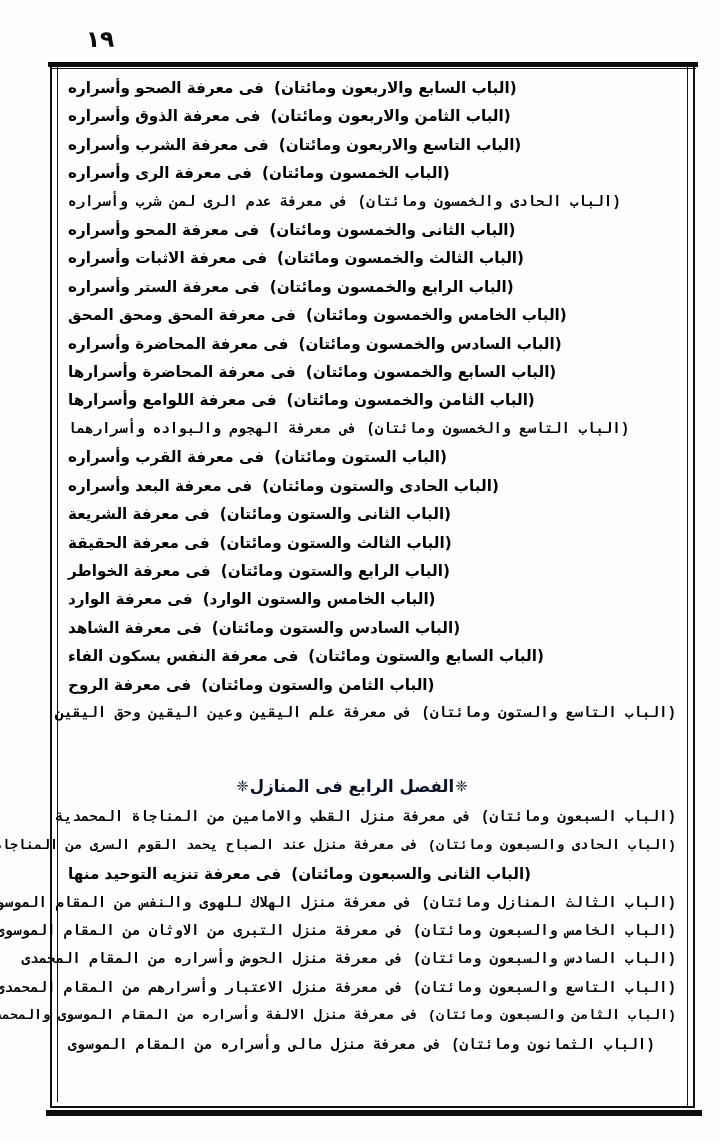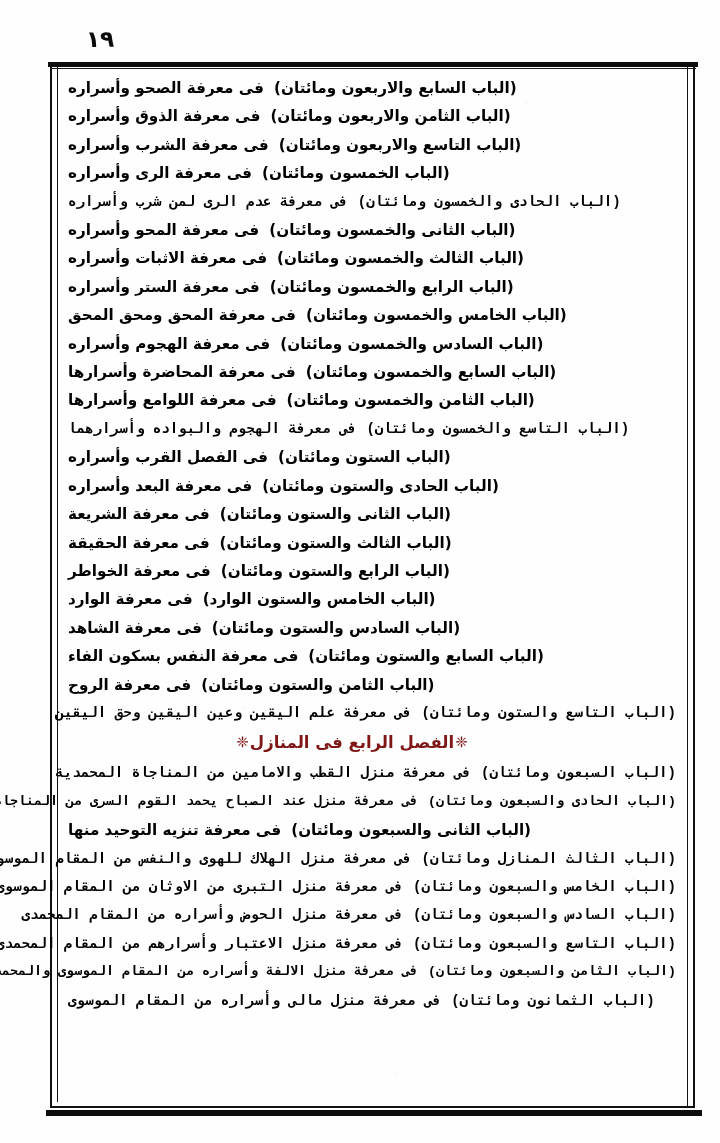--- a/index.html
+++ b/index.html
@@ -157,24 +157,25 @@
   }
 
   
   .section-heading {
     display: block;
     text-align: center;
     font-family: "DejaVu Sans", sans-serif;
     font-size: 16.5px;
     line-height: 31px;
     font-weight: 700;
-    color: #7f1d1d;
+    color: #0f172a;
     direction: rtl;
     white-space: nowrap;
     padding-right: 40px;
+    margin-top: 44px;
   }
   .section-heading .ornament {
     display: inline-block;
     font-size: 15px;
     transform: translateY(-1px);
     margin: 0 1px;
   }
 
   
   .ink-block {
@@ -200,25 +201,25 @@
     <div id="entries-before">
         <div class="toc-entry"><span class="bab">(الباب السابع والاربعون ومائتان)</span><span class="subject">فى معرفة الصحو وأسراره</span></div>
         <div class="toc-entry"><span class="bab">(الباب الثامن والاربعون ومائتان)</span><span class="subject">فى معرفة الذوق وأسراره</span></div>
         <div class="toc-entry"><span class="bab">(الباب التاسع والاربعون ومائتان)</span><span class="subject">فى معرفة الشرب وأسراره</span></div>
         <div class="toc-entry"><span class="bab">(الباب الخمسون ومائتان)</span><span class="subject">فى معرفة الرى وأسراره</span></div>
         <div class="toc-entry long"><span class="bab">(الباب الحادى والخمسون ومائتان)</span><span class="subject">فى معرفة عدم الرى لمن شرب وأسراره</span></div>
         <div class="toc-entry"><span class="bab">(الباب الثانى والخمسون ومائتان)</span><span class="subject">فى معرفة المحو وأسراره</span></div>
         <div class="toc-entry"><span class="bab">(الباب الثالث والخمسون ومائتان)</span><span class="subject">فى معرفة الاثبات وأسراره</span></div>
         <div class="toc-entry"><span class="bab">(الباب الرابع والخمسون ومائتان)</span><span class="subject">فى معرفة الستر وأسراره</span></div>
         <div class="toc-entry"><span class="bab">(الباب الخامس والخمسون ومائتان)</span><span class="subject">فى معرفة المحق ومحق المحق</span></div>
-        <div class="toc-entry"><span class="bab">(الباب السادس والخمسون ومائتان)</span><span class="subject">فى معرفة الهجوم وأسراره</span></div>
+        <div class="toc-entry"><span class="bab">(الباب السادس والخمسون ومائتان)</span><span class="subject">فى معرفة المحاضرة وأسراره</span></div>
         <div class="toc-entry"><span class="bab">(الباب السابع والخمسون ومائتان)</span><span class="subject">فى معرفة المحاضرة وأسرارها</span></div>
         <div class="toc-entry"><span class="bab">(الباب الثامن والخمسون ومائتان)</span><span class="subject">فى معرفة اللوامع وأسرارها</span></div>
         <div class="toc-entry long"><span class="bab">(الباب التاسع والخمسون ومائتان)</span><span class="subject">فى معرفة الهجوم والبواده وأسرارهما</span></div>
-        <div class="toc-entry"><span class="bab">(الباب الستون ومائتان)</span><span class="subject">فى الفصل القرب وأسراره</span></div>
+        <div class="toc-entry"><span class="bab">(الباب الستون ومائتان)</span><span class="subject">فى معرفة القرب وأسراره</span></div>
         <div class="toc-entry"><span class="bab">(الباب الحادى والستون ومائتان)</span><span class="subject">فى معرفة البعد وأسراره</span></div>
         <div class="toc-entry"><span class="bab">(الباب الثانى والستون ومائتان)</span><span class="subject">فى معرفة الشريعة</span></div>
         <div class="toc-entry"><span class="bab">(الباب الثالث والستون ومائتان)</span><span class="subject">فى معرفة الحقيقة</span></div>
         <div class="toc-entry"><span class="bab">(الباب الرابع والستون ومائتان)</span><span class="subject">فى معرفة الخواطر</span></div>
         <div class="toc-entry"><span class="bab">(الباب الخامس والستون الوارد)</span><span class="subject">فى معرفة الوارد</span></div>
         <div class="toc-entry"><span class="bab">(الباب السادس والستون ومائتان)</span><span class="subject">فى معرفة الشاهد</span></div>
         <div class="toc-entry"><span class="bab">(الباب السابع والستون ومائتان)</span><span class="subject">فى معرفة النفس بسكون الفاء</span></div>
         <div class="toc-entry"><span class="bab">(الباب الثامن والستون ومائتان)</span><span class="subject">فى معرفة الروح</span></div>
         <div class="toc-entry long"><span class="bab">(الباب التاسع والستون ومائتان)</span><span class="subject">فى معرفة علم اليقين وعين اليقين وحق اليقين</span></div>
       </div>

